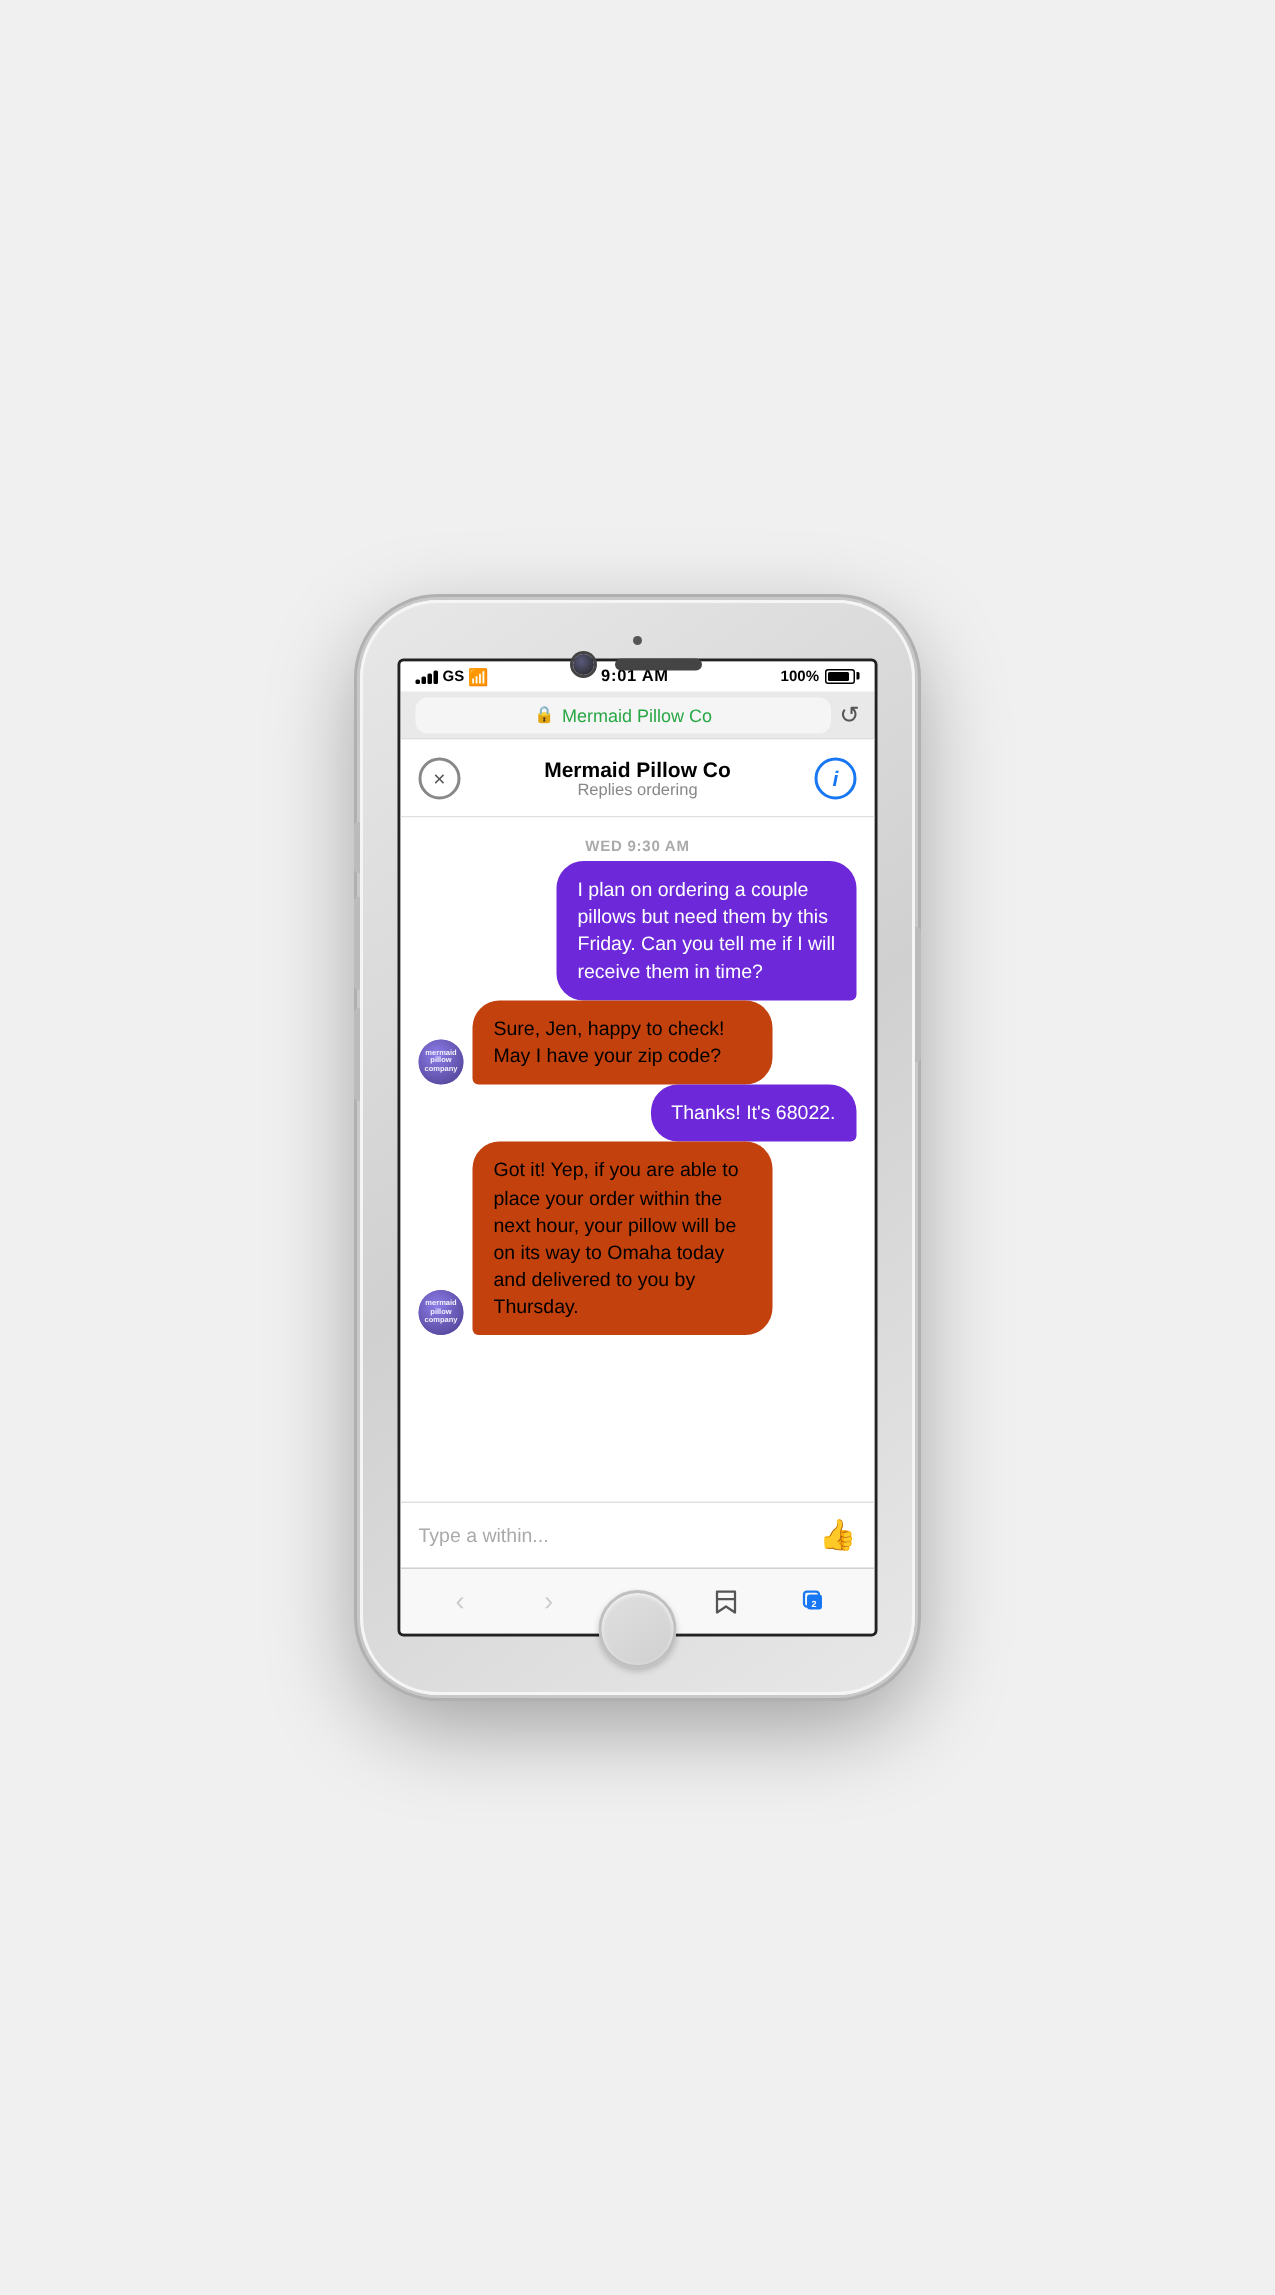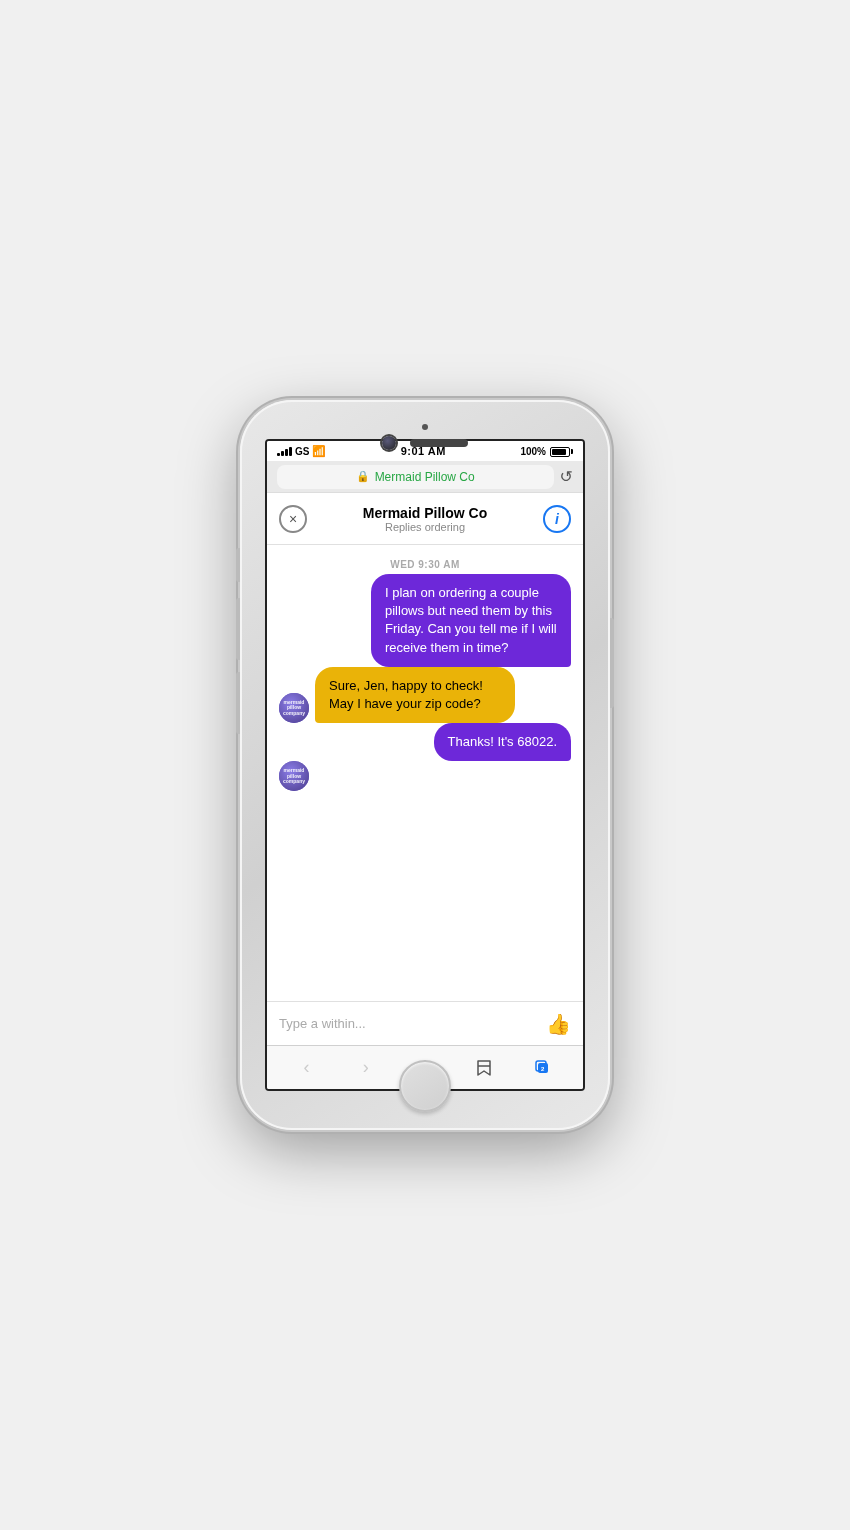--- a/index.html
+++ b/index.html
@@ -142,21 +142,21 @@
       background: #000;
       border-radius: 1px;
     }
     .status-time {
       font-size: 11px;
       font-weight: 600;
       letter-spacing: 0.5px;
     }
     .status-right {
       display: flex;
-      align-items: flex-end;
+      align-items: flex-start;
       gap: 4px;
       font-size: 10px;
       font-weight: 600;
     }
     .battery-icon {
       display: flex;
       align-items: center;
     }
     .battery-body {
       width: 20px;
@@ -332,21 +332,21 @@
       border-radius: 18px;
       font-size: 13px;
       line-height: 1.4;
     }
     .bubble.user {
       background: #6d28d9;
       color: #fff;
       border-bottom-right-radius: 4px;
     }
     .bubble.bot {
-      background: #eab308;
+      background: #c2410c;
       color: #000;
       border-bottom-left-radius: 4px;
     }
 
     
     .input-area {
       height: 44px;
       border-top: 1px solid #e0e0e0;
       display: flex;
       align-items: center;
@@ -490,20 +490,21 @@
       </div>
 
       <div class="message-row bot">
         <div class="bot-avatar">
           <div class="bot-avatar-inner">
             <span class="avatar-text">mermaid
 pillow
 company</span>
           </div>
         </div>
+        <div class="bubble bot">Got it! Yep, if you are able to place your order within the next hour, your pillow will be on its way to Omaha today and delivered to you by Thursday.</div>
       </div>
 
     </div>
 
     <div class="input-area">
       <div class="message-input">Type a within...</div>
       <div class="like-btn">👍</div>
     </div>
 
     <div class="browser-nav">

